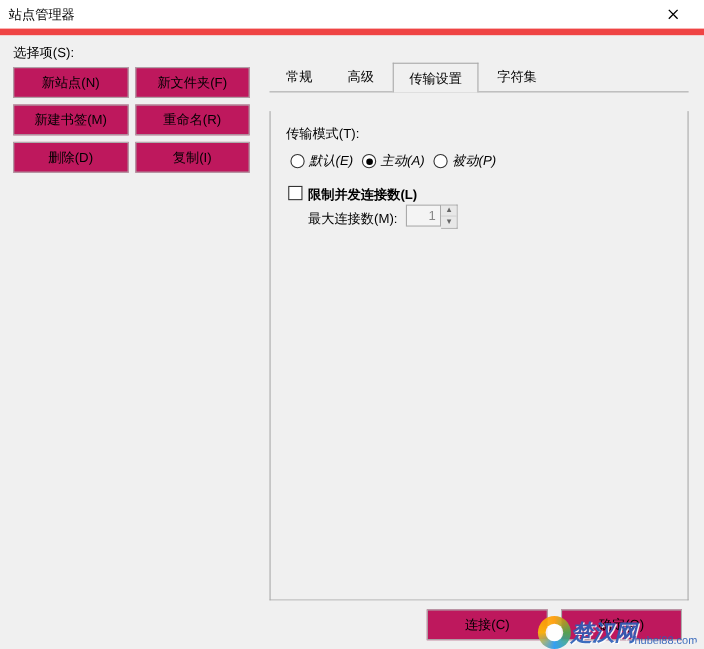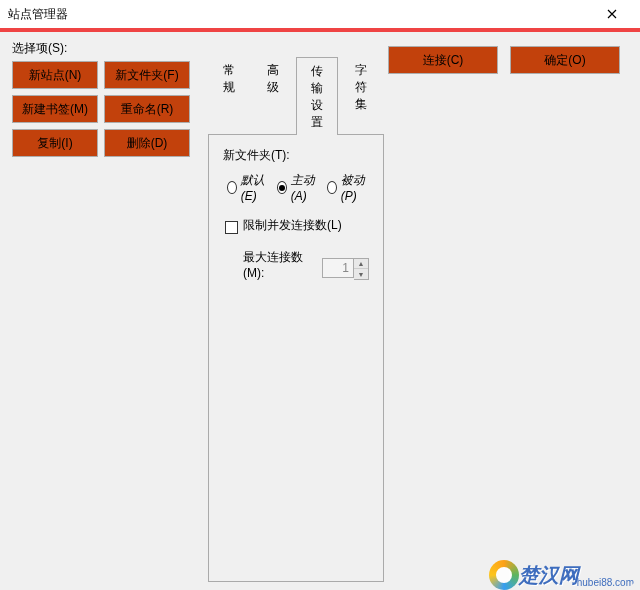--- a/index.html
+++ b/index.html
@@ -1,46 +1,46 @@
 <!DOCTYPE html>
 <html><head>
 <meta charset="utf-8">
 <style>
 * { box-sizing: border-box; font-family: "Microsoft YaHei", "SimSun", sans-serif; font-size: 12px; }
 body { margin: 0; background: #f0f0f0; width: 640px; height: 590px; overflow: hidden; }
 .window { width: 640px; height: 590px; background: #f0f0f0; display: flex; flex-direction: column; position: relative; }
-.titlebar { height: 32px; display: flex; align-items: center; padding: 11px 8px; background: #fff; border-bottom: 4px solid #ef4444; }
+.titlebar { height: 32px; display: flex; align-items: center; padding: 11px 8px; background: #fff; border-bottom: 6px solid #ef4444; }
 .title-text { flex: 1; font-size: 12px; color: #000; }
 .close-btn { width: 40px; height: 28px; display: flex; align-items: center; justify-content: center; cursor: default; }
 .close-btn svg { width: 10px; height: 10px; }
-.body-area { flex: 1; display: flex; flex-direction: row; padding: 6px 10px 8px 6px; overflow: hidden; position: relative; border-radius: 22px; }
+.body-area { flex: 1; display: flex; flex-direction: column; padding: 6px 10px 8px 6px; overflow: hidden; position: relative; border-radius: 22px; }
 .main-row { display: flex; flex: 1; overflow: hidden; }
 .left-col { width: 225px; display: flex; flex-direction: column; }
 .select-label { margin: 2px 0 4px 6px; }
 .tree { flex: 1; background: #fff; border: 1px solid #828790; margin: 0 4px 6px 6px; padding: 4px 2px; overflow: auto; }
 .tree-item { display: flex; align-items: center; height: 20px; padding: 0 2px; }
 .tree-item .indent { display: inline-block; }
 .tree-item .twig { display: inline-block; width: 14px; text-align: center; color: #999; border-left: 1px dotted #aaa; border-bottom: 1px dotted #aaa; height: 9px; margin-bottom: 6px; margin-right: 2px; }
 .folder-icon { width: 16px; height: 13px; background: #ffd86b; border: 1px solid #c9a339; border-radius: 1px; margin-right: 4px; position: relative; }
 .folder-icon:before { content:""; position:absolute; top:-4px; left:0; width:7px; height:3px; background:#ffd86b; border:1px solid #c9a339; border-bottom:none; border-radius:1px 1px 0 0; }
 .server-icon { width: 9px; height: 14px; background: #7a7a7a; border: 1px solid #555; border-radius: 1px; margin-right: 4px; position: relative; }
 .server-icon:after { content:""; position:absolute; bottom:-2px; left:2px; width:5px; height:2px; background:#555; }
 .btn-grid { display: grid; grid-template-columns: 1fr 1fr; gap: 6px; padding: 0 4px 0 6px; }
-.btn { height: 28px; background: #c2410c; border: 1px solid #adadad; display: flex; align-items: center; justify-content: center; cursor: default; }
-.right-col { flex: 1; display: flex; flex-direction: column; padding: 18px 0 0 10px; }
+.btn { height: 28px; background: #be185d; border: 1px solid #adadad; display: flex; align-items: center; justify-content: center; cursor: default; }
+.right-col { flex: 1; display: flex; flex-direction: column; padding: 18px 0 0 10px; gap: 17px; }
 .tabs { display: flex; border-bottom: 1px solid #aaa; margin: 0 4px; }
 .tab { padding: 5px 14px 4px; border: 1px solid transparent; border-bottom: none; margin-right: 2px; background: transparent; position: relative; cursor: default; }
 .tab.active { background: #f0f0f0; border-color: #aaa; top: 1px; }
 .tab-content { flex: 1; border: 1px solid #aaa; border-top: none; margin: 0 4px; padding: 12px 14px; background: #f0f0f0; overflow: hidden; }
 .field-label { margin-bottom: 8px; }
 .radio-row { display: flex; gap: 8px; margin-bottom: 14px; padding-left: 4px; }
 .radio-item { display: flex; align-items: center; gap: 4px; font-style: italic; }
 .radio-outer { width: 13px; height: 13px; border: 1px solid #333; border-radius: 50%; display: flex; align-items: center; justify-content: center; background: #fff; }
 .radio-inner { width: 6px; height: 6px; border-radius: 50%; background: #000; }
-.check-row { display: flex; align-items: flex-end; gap: 5px; margin-bottom: 15px; padding-left: 2px; }
+.check-row { display: flex; align-items: flex-start; gap: 5px; margin-bottom: 0; padding-left: 2px; font-weight: bold; }
 .checkbox { width: 13px; height: 13px; border: 1px solid #333; background: #fff; }
 .spinner-row { display: flex; align-items: flex-end; gap: 8px; padding-left: 20px; }
 .spinner { display: flex; align-items: stretch; }
 .spinner input { width: 32px; height: 20px; text-align: right; padding: 0 4px; border: 1px solid #aaa; background: #f4f4f4; color: #888; }
 .spin-btns { display: flex; flex-direction: column; border: 1px solid #aaa; border-left: none; }
 .spin-btn { width: 14px; height: 10px; background: #e8e8e8; display: flex; align-items: center; justify-content: center; font-size: 7px; line-height: 1; color: #666; }
 .spin-btn:first-child { border-bottom: 1px solid #ccc; }
 .footer { display: flex; justify-content: flex-end; gap: 12px; padding: 8px 10px 0 0; }
 .footer .btn { width: 110px; justify-content: center; }
 .watermark { position: absolute; right: 6px; bottom: 0; display: flex; align-items: center; gap: 0; opacity: 0.9; pointer-events: none; }
@@ -73,37 +73,37 @@
           <div class="btn">
               <span>新文件夹(F)</span>
             </div>
           <div class="btn">
               <span>新建书签(M)</span>
             </div>
           <div class="btn">
               <span>重命名(R)</span>
             </div>
           <div class="btn">
-              <span>复制(I)</span>
+              <span>删除(D)</span>
             </div>
           <div class="btn">
-              <span>删除(D)</span>
+              <span>复制(I)</span>
             </div>
         </div>
       </div>
 
       <div class="right-col">
         <div class="tabs">
           <div class="tab"><span>常规</span></div>
           <div class="tab"><span>高级</span></div>
           <div class="tab active"><span>传输设置</span></div>
           <div class="tab"><span>字符集</span></div>
         </div>
         <div class="tab-content">
-          <div class="field-label">新文件夹(T):</div>
+          <div class="field-label">传输模式(T):</div>
           <div class="radio-row">
             <div class="radio-item">
               <span class="radio-outer"></span>
               <span>默认(E)</span>
             </div>
             <div class="radio-item">
               <span class="radio-outer">
                   <span class="radio-inner"></span>
                 </span>
               <span>主动(A)</span>

